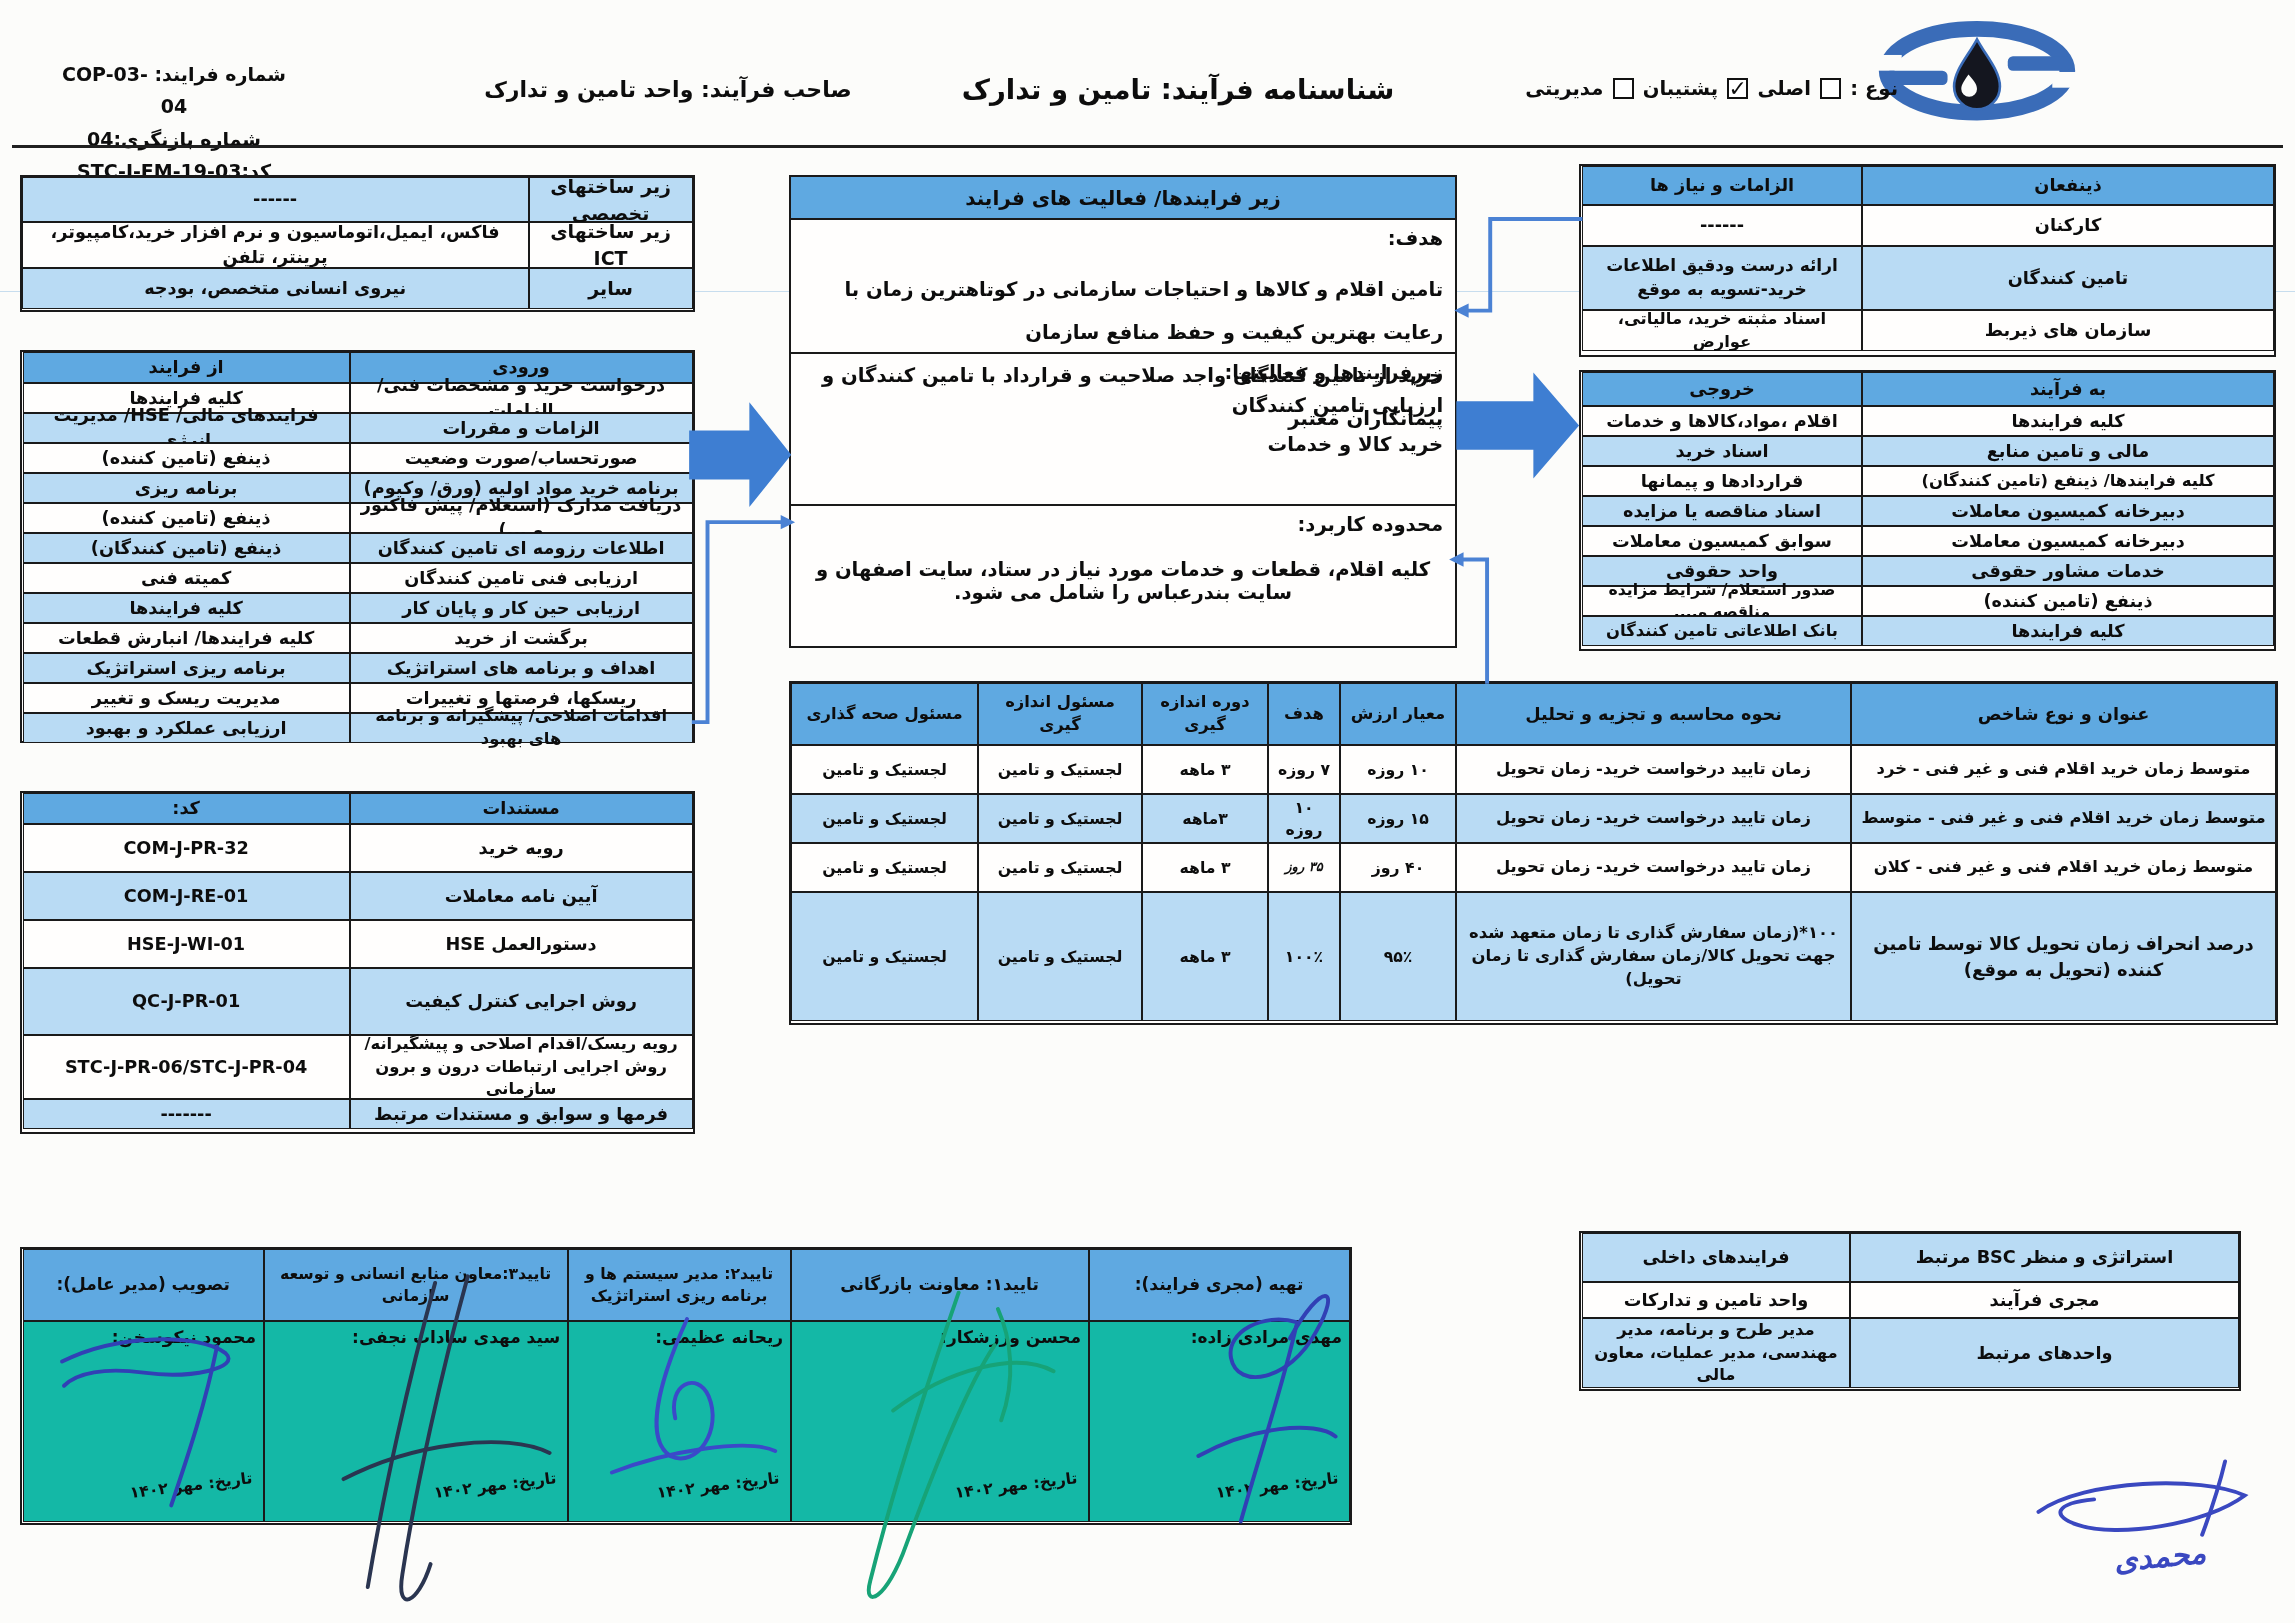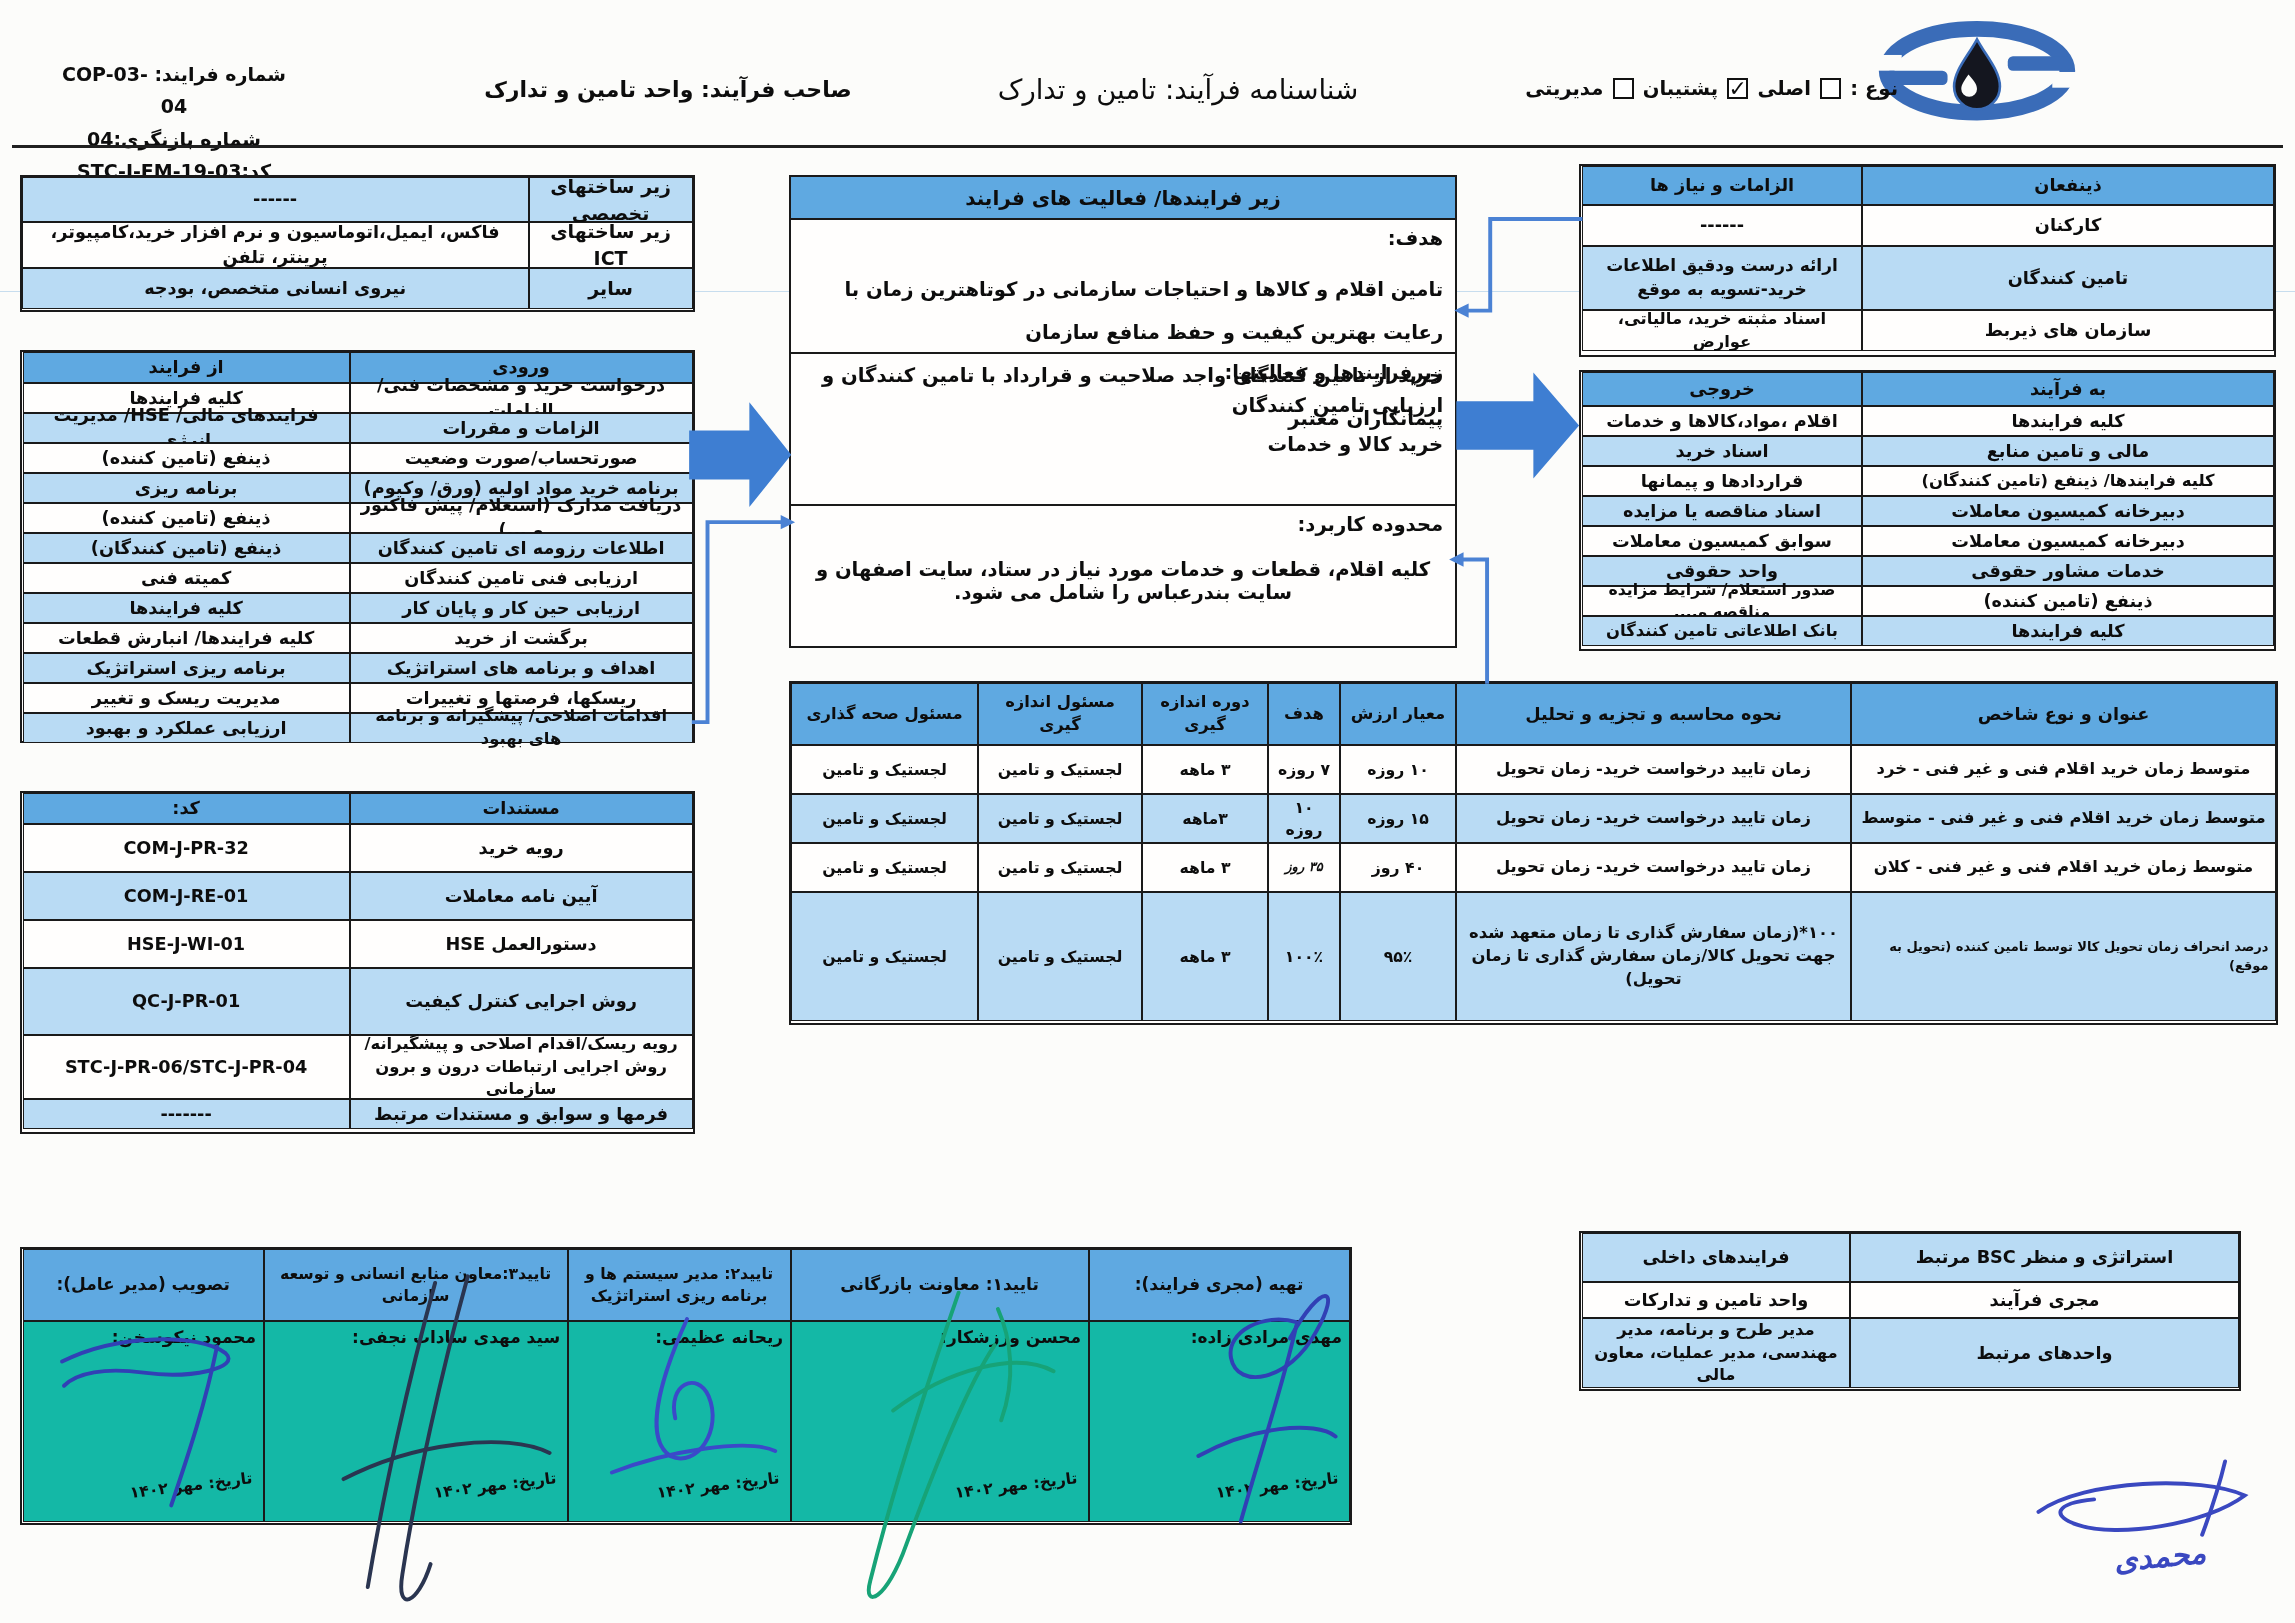--- a/index.html
+++ b/index.html
@@ -9,21 +9,21 @@
   
   .gt{position:absolute;display:grid;direction:rtl;border:2.6px solid #1a1a1a;background:#fffefd;box-sizing:border-box;}
   .c{border:1.3px solid #1a1a1a;display:flex;align-items:center;justify-content:center;text-align:center;
      font-weight:700;padding:1.3px 6.5px;box-sizing:border-box;line-height:1.4;font-size:17.7px;color:#0d0d0d;}
   .hd{background:#5fa9e1;}
   .bl{background:#b9dbf4;}
   .wh{background:#fffefd;}
   .artifact-line{position:absolute;left:0;top:291px;width:100%;height:1.3px;background:#b5d3ea;opacity:.75;}
   .hrule{position:absolute;left:11.8px;top:145px;width:2271px;height:2.6px;background:#202020;}
   
-  .title{position:absolute;left:949px;top:73px;width:458px;text-align:center;font-size:27.5px;font-weight:400;}
+  .title{position:absolute;left:949px;top:73px;width:458px;text-align:center;font-size:27.5px;font-weight:700;}
   .owner{position:absolute;left:452px;top:77px;width:432px;text-align:center;font-size:22px;font-weight:700;}
   .meta{position:absolute;left:56px;top:58px;width:236px;font-size:19px;font-weight:700;text-align:center;line-height:1.7;direction:rtl;}
   .typebar{position:absolute;left:1505px;top:77px;width:393px;display:flex;direction:rtl;align-items:center;
            gap:9.2px;font-size:19.6px;font-weight:700;justify-content:flex-start;}
   .ckbox{display:inline-flex;width:21px;height:21px;border:2px solid #111;align-items:center;justify-content:center;
          font-size:22px;line-height:1;background:#fff;box-sizing:border-box;}
   
   .cbox{position:absolute;left:789px;top:175px;width:668px;height:473px;border:2.6px solid #1a1a1a;background:#fffefd;box-sizing:border-box;}
   .cbox-h{height:41px;background:#5fa9e1;border-bottom:2px solid #1a1a1a;display:flex;align-items:center;justify-content:center;
           font-size:20px;font-weight:700;}
@@ -219,21 +219,21 @@
     <div class="c bl" style="font-size:15.7px;">لجستیک و تامین</div>
 
     <div class="c wh" style="font-size:16.4px;">متوسط زمان خرید اقلام فنی و غیر فنی - کلان</div>
     <div class="c wh" style="font-size:16.4px;">زمان تایید درخواست خرید- زمان تحویل</div>
     <div class="c wh" style="font-size:15.7px;">۴۰ روز</div>
     <div class="c wh" style="font-size:13px;font-style:italic;">۳۵ روز</div>
     <div class="c wh" style="font-size:15.7px;">۳ ماهه</div>
     <div class="c wh" style="font-size:15.7px;">لجستیک و تامین</div>
     <div class="c wh" style="font-size:15.7px;">لجستیک و تامین</div>
 
-    <div class="c bl" style="font-size:13px;text-align:right;">درصد انحراف زمان تحویل کالا توسط تامین کننده (تحویل به موقع)</div>
+    <div class="c bl" style="font-size:18px;">درصد انحراف زمان تحویل کالا توسط تامین کننده (تحویل به موقع)</div>
     <div class="c bl" style="font-size:16.4px;">۱۰۰*(زمان سفارش گذاری تا زمان متعهد شده جهت تحویل کالا/زمان سفارش گذاری تا زمان تحویل)</div>
     <div class="c bl" style="font-size:15.7px;">۹۵٪</div>
     <div class="c bl" style="font-size:15.7px;">۱۰۰٪</div>
     <div class="c bl" style="font-size:15.7px;">۳ ماهه</div>
     <div class="c bl" style="font-size:15.7px;">لجستیک و تامین</div>
     <div class="c bl" style="font-size:15.7px;">لجستیک و تامین</div>
   </div>
 
   <div class="gt" style="left:1579px;top:1231px;width:662px;height:160px;grid-template-columns:389px 268px;grid-template-rows:49px 36px 70px;">
     <div class="c bl">استراتژی و منظر BSC مرتبط</div>

